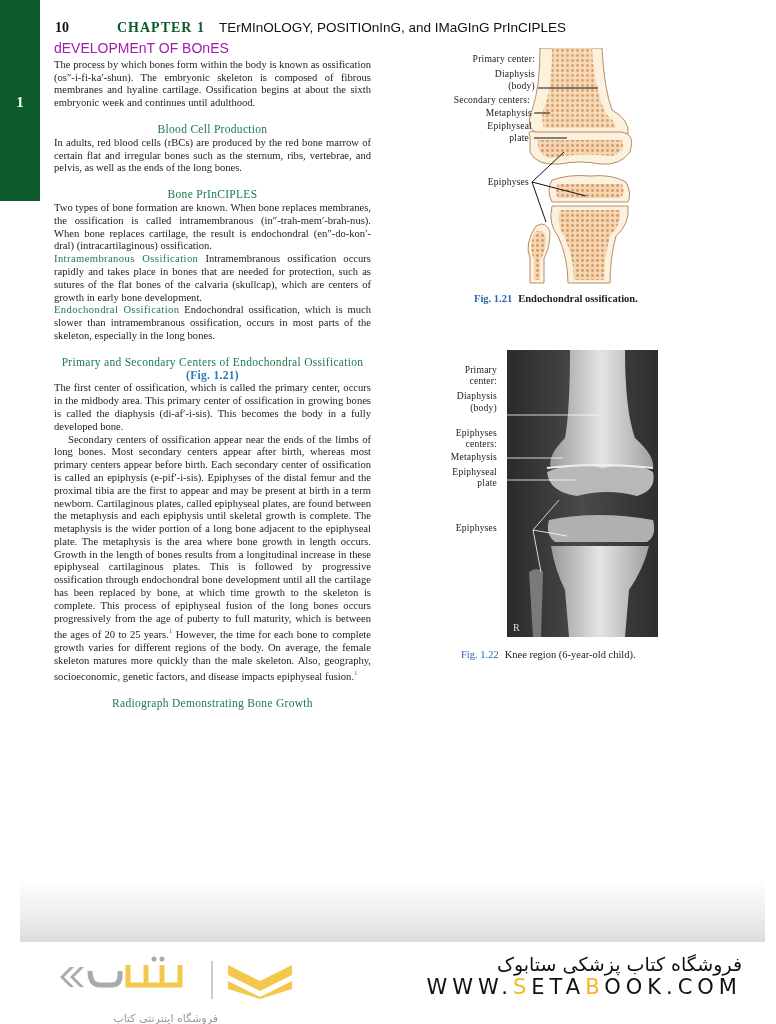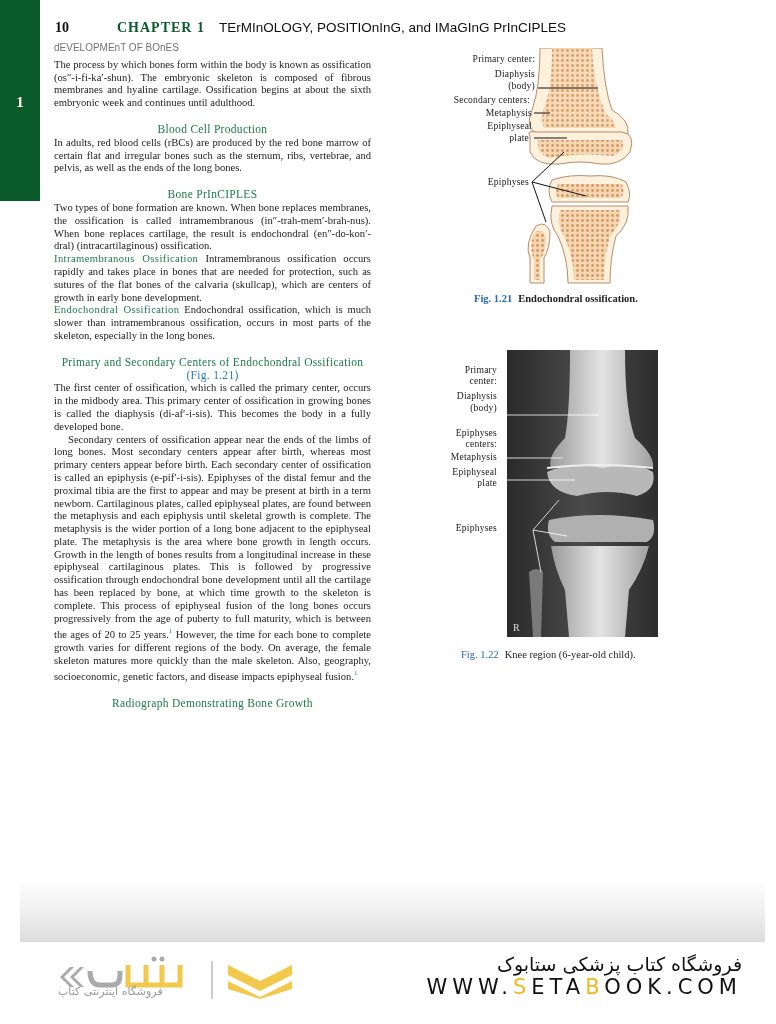--- a/index.html
+++ b/index.html
@@ -8,43 +8,43 @@
 
   .side-tab { position: absolute; left: 0; top: 0; width: 40px; height: 201px; background: #0b5a2a; }
   .side-tab .num { position: absolute; left: 0; width: 40px; top: 94px; text-align: center; color: #fff; font-weight: bold; font-size: 15px; font-family: "Liberation Serif", serif; }
 
   .running-head { position: absolute; top: 20px; left: 55px; width: 700px; height: 20px; font-size: 14px; white-space: nowrap; }
   .running-head .pg { position: absolute; left: 0; top: 0; font-weight: bold; color: #111; }
   .running-head .ch { position: absolute; left: 62px; top: 0; font-weight: bold; color: #0b5a2a; letter-spacing: 1px; }
   .running-head .ti { position: absolute; left: 164px; top: 0; font-family: "Liberation Sans", sans-serif; font-size: 13.5px; color: #111; }
 
   .col { position: absolute; left: 54px; top: 42px; width: 317px; font-size: 10.6px; line-height: 12.8px; text-align: justify; }
-  .sec-title { font-family: "Liberation Sans", sans-serif; color: #737373; font-size: 10px; margin-bottom: 4px; }
+  .sec-title { font-family: "Liberation Sans", sans-serif; color: #a21caf; font-size: 14px; margin-bottom: 4px; }
   .col p { margin: 0; }
   .h2 { color: #1d7a4a; font-size: 11.5px; letter-spacing: 0.3px; margin-top: 13px; margin-bottom: 1px; text-align: center; }
   .inline-h { color: #1d7a4a; letter-spacing: 0.4px; }
-  .ref { color: #2a7ab8; }
+  .ref { color: #2a7ab8; font-weight: bold; }
   .sup { font-size: 7px; vertical-align: super; color: #2a7ab8; }
   .para-gap { margin-top: 12px; }
   .indent { text-indent: 14px; }
 
   .fig1 { position: absolute; left: 440px; top: 48px; width: 220px; height: 245px; }
   .fig-label { position: absolute; font-size: 9.6px; color: #222; text-align: right; line-height: 11px; letter-spacing: 0.2px; }
   .caption { position: absolute; font-size: 10.5px; color: #222; white-space: nowrap; }
   .caption .fn { color: #2a6ab0; margin-right: 6px; }
 
   .xray { position: absolute; left: 507px; top: 350px; width: 151px; height: 287px; background: #2f2f2f; overflow: hidden; }
 
   .bottom-fade { position: absolute; left: 20px; top: 880px; width: 745px; height: 62px; background: linear-gradient(to bottom, rgba(255,255,255,0) 0%, #eeeeee 55%, #dcdcdc 100%); }
   .footer-right { position: absolute; right: 34px; top: 953px; text-align: right; }
   .footer-fa { font-family: "DejaVu Sans", sans-serif; font-size: 19px; color: #111; direction: rtl; }
   .footer-url { font-family: "DejaVu Sans", sans-serif; font-size: 21px; letter-spacing: 5px; color: #111; }
   .footer-url .y { color: #f2b824; }
   .logo { position: absolute; left: 50px; top: 955px; width: 260px; height: 62px; }
-  .logo-sub { position: absolute; left: 8px; top: 30px; width: 160px; font-family: "DejaVu Sans", sans-serif; font-size: 11px; color: #999; direction: rtl; text-align: left; }
+  .logo-sub { position: absolute; left: 8px; top: 57px; width: 160px; font-family: "DejaVu Sans", sans-serif; font-size: 11px; color: #999; direction: rtl; text-align: right; }
 </style>
 </head>
 <body>
 
 <div class="side-tab">
   <span class="num">1</span>
 </div>
 
 <div class="running-head">
   <span class="pg">10</span>

